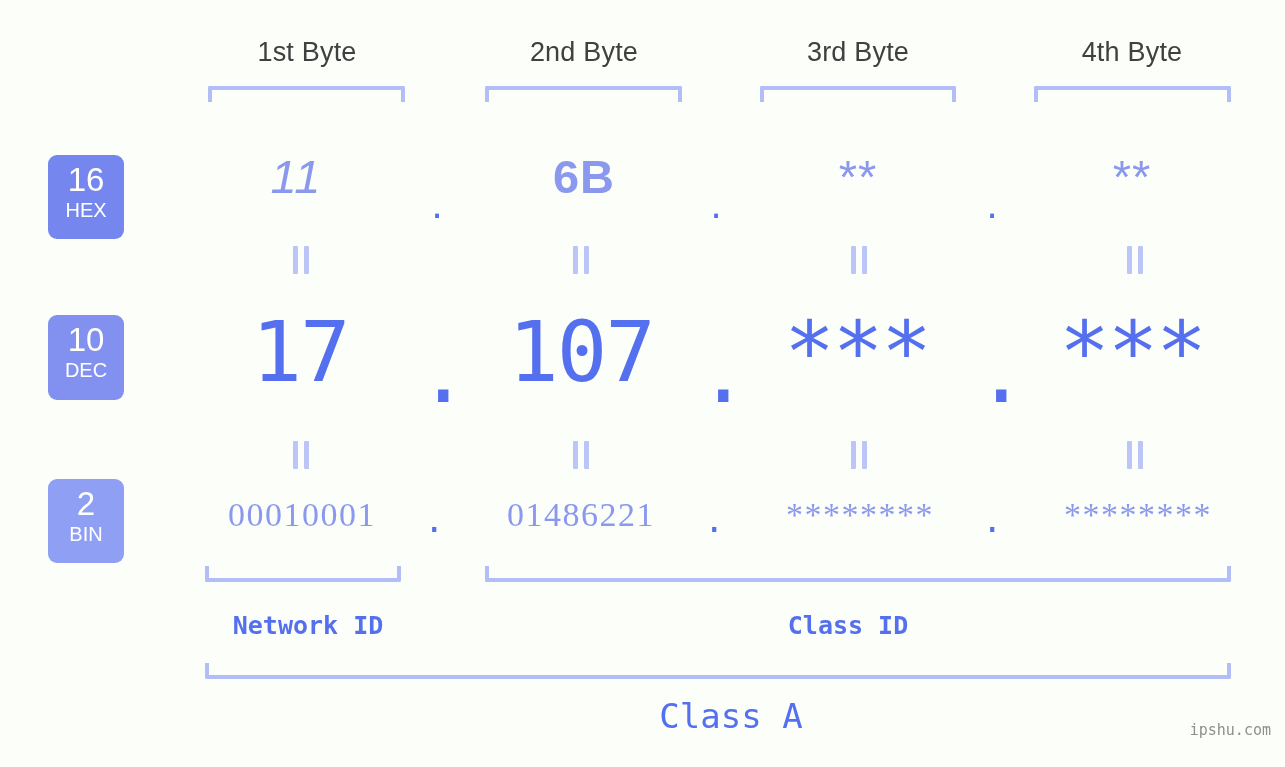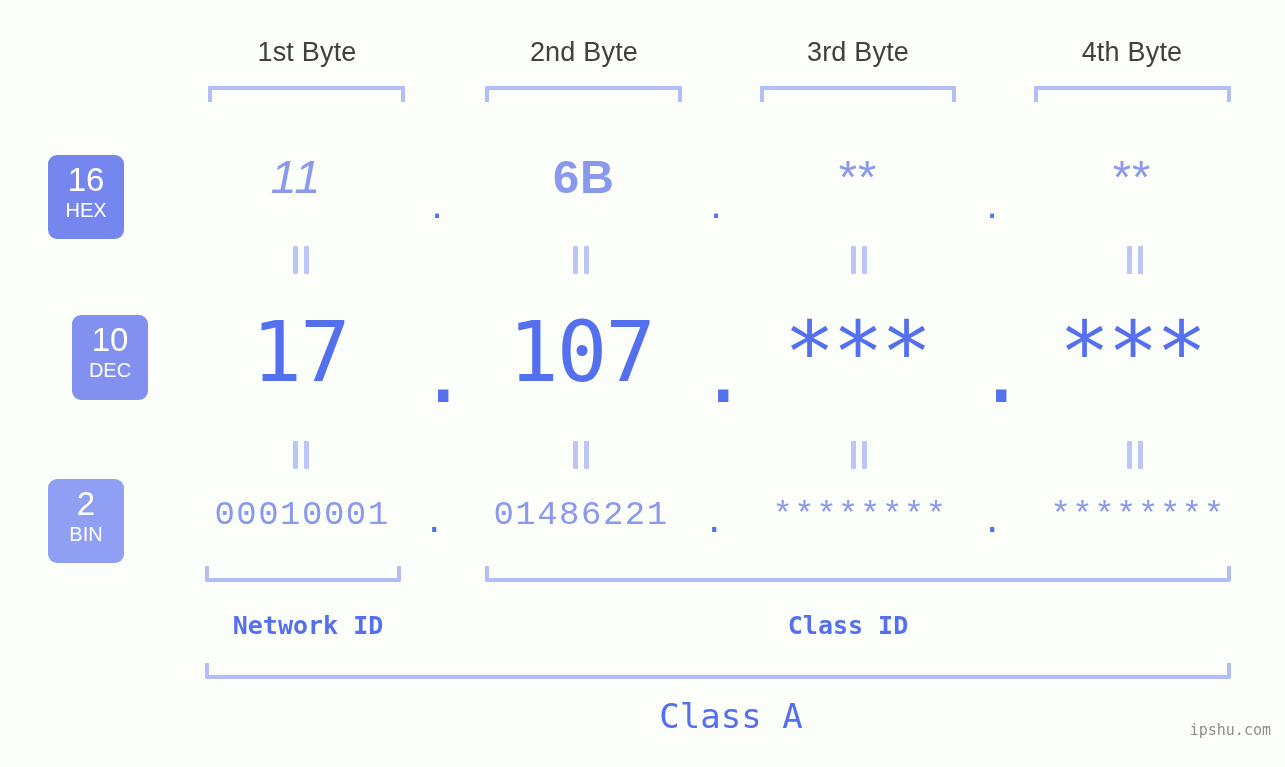--- a/index.html
+++ b/index.html
@@ -77,21 +77,21 @@
     line-height: 36px;
     font-weight: 400;
   }
   .badge .nm {
     display: block;
     font-size: 20px;
     line-height: 25px;
     font-weight: 400;
   }
   .badge.hex  { top: 155px; height: 84px; background: #7586ee; }
-  .badge.dec  { top: 315px; height: 85px; background: #8291ef; margin-left: 24px; }
+  .badge.dec  { top: 315px; height: 85px; background: #8291ef; }
   .badge.bin  { top: 479px; height: 84px; background: #8fa0f4; }
 
   
   .row-cell {
     position: absolute;
     text-align: center;
     white-space: nowrap;
   }
 
   
@@ -133,21 +133,21 @@
     font-family: "DejaVu Sans Mono", monospace;
     font-size: 84px;
     line-height: 42px;
     color: #5570ee;
   }
 
   
   .bin-val {
     top: 492px;
     width: 240px;
-    font-family: Liberation Mono, monospace;
+    font-family: Liberation Serif, serif;
     font-size: 34px;
     line-height: 46px;
     letter-spacing: 1.5px;
     color: #8a98ee;
   }
   .bin-dot {
     position: absolute;
     top: 505px;
     width: 20px;
     text-align: center;

